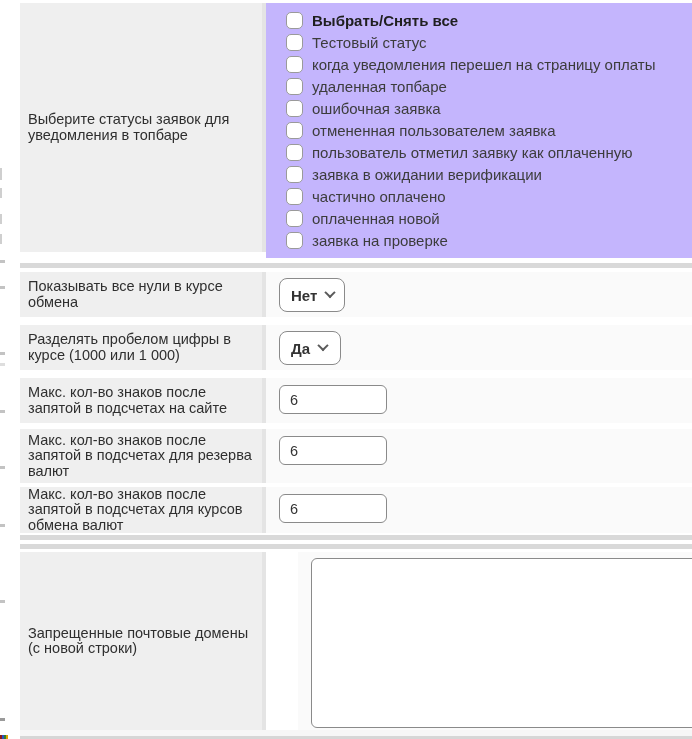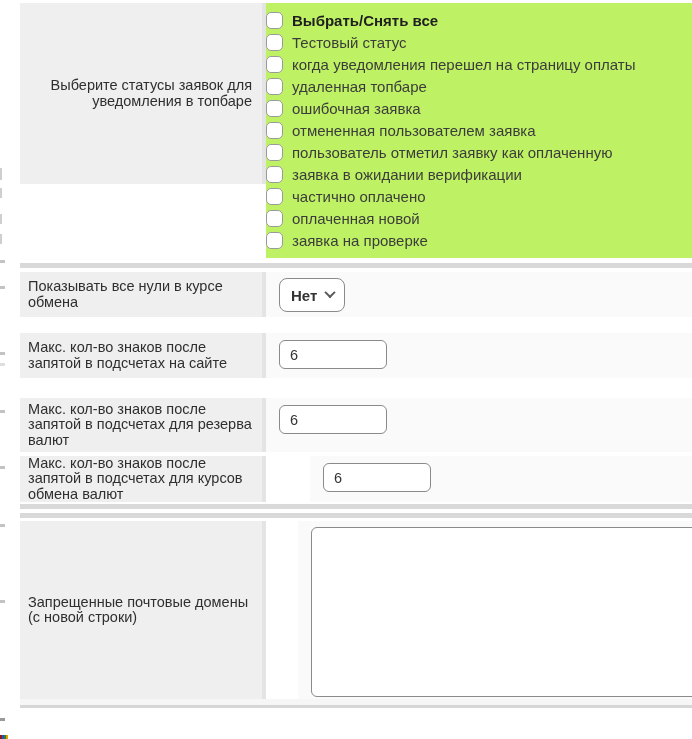--- a/index.html
+++ b/index.html
@@ -17,43 +17,43 @@
     width:246px;box-sizing:border-box;flex:0 0 246px;
     background:#efefef;border-right:4px solid #e4e4e4;
     display:flex;align-items:center;
     padding:2px 10px 2px 8px;
     font-size:14.5px;line-height:15.5px;color:#2f2f2f;
   }
   .ctrl-cell{flex:1;background:#fafafa;position:relative;overflow:hidden;}
 
   
   .sec1{height:255px;}
-  .sec1 .label-cell{height:181px;text-align:right;}
+  .sec1 .label-cell{height:249px;}
   .cb-list{
-    background:#bef264;height:255px;box-sizing:border-box;
-    padding:6px 0 0 0;overflow:hidden;
+    background:#c4b5fd;height:255px;box-sizing:border-box;
+    padding:6px 0 0 20px;overflow:hidden;
   }
   .cb-item{display:flex;align-items:center;height:22px;}
   .cb-box{
     appearance:none;-webkit-appearance:none;
     width:17px;height:17px;margin:0 9px 0 0;flex:0 0 17px;
     border:1.5px solid #9a9a9a;border-radius:5px;background:#fff;
     box-sizing:border-box;cursor:pointer;
   }
   .cb-label{font-size:15px;color:#3c3c3c;white-space:nowrap;}
   .cb-label.bold{font-weight:bold;color:#1f1f1f;}
 
   
   .hr{height:5px;background:#d9d9d9;}
   .gap2{height:2px;}.gap3{height:3px;}.gap4{height:4px;}
   .gap5{height:5px;}.gap6{height:6px;}.gap8{height:8px;}
 
   .r45{height:45px;}
-  .r54{height:54px;margin-top:14px;}
-  .r46{height:46px;gap:44px;}
+  .r54{height:54px;}
+  .r46{height:46px;}
   .r178{height:178px;gap:32px;}
   .r45 .label-cell,.r54 .label-cell,.r46 .label-cell,.r178 .label-cell{height:100%;}
 
   
   .select{
     position:absolute;left:13px;top:6px;height:34px;min-width:62px;
     box-sizing:border-box;background:#ffffff;
     border:1px solid #8a8a8a;border-radius:8px;
     display:inline-flex;align-items:center;gap:9px;
     padding:0 10px 0 11px;cursor:pointer;
@@ -177,20 +177,29 @@
     <div class="ctrl-cell">
       <div class="select">
         <span class="val">Нет</span>
         <span class="chev"></span>
       </div>
     </div>
   </div>
 
   <div class="gap8"></div>
 
+  <div class="row r45">
+    <div class="label-cell">Разделять пробелом цифры в курсе (1000 или 1 000)</div>
+    <div class="ctrl-cell">
+      <div class="select">
+        <span class="val">Да</span>
+        <span class="chev"></span>
+      </div>
+    </div>
+  </div>
 
   <div class="gap8"></div>
 
   <div class="row r45">
     <div class="label-cell">Макс. кол-во знаков после запятой в подсчетах на сайте</div>
     <div class="ctrl-cell">
       <input class="num-input" type="text" value="6" style="">
     </div>
   </div>
 

